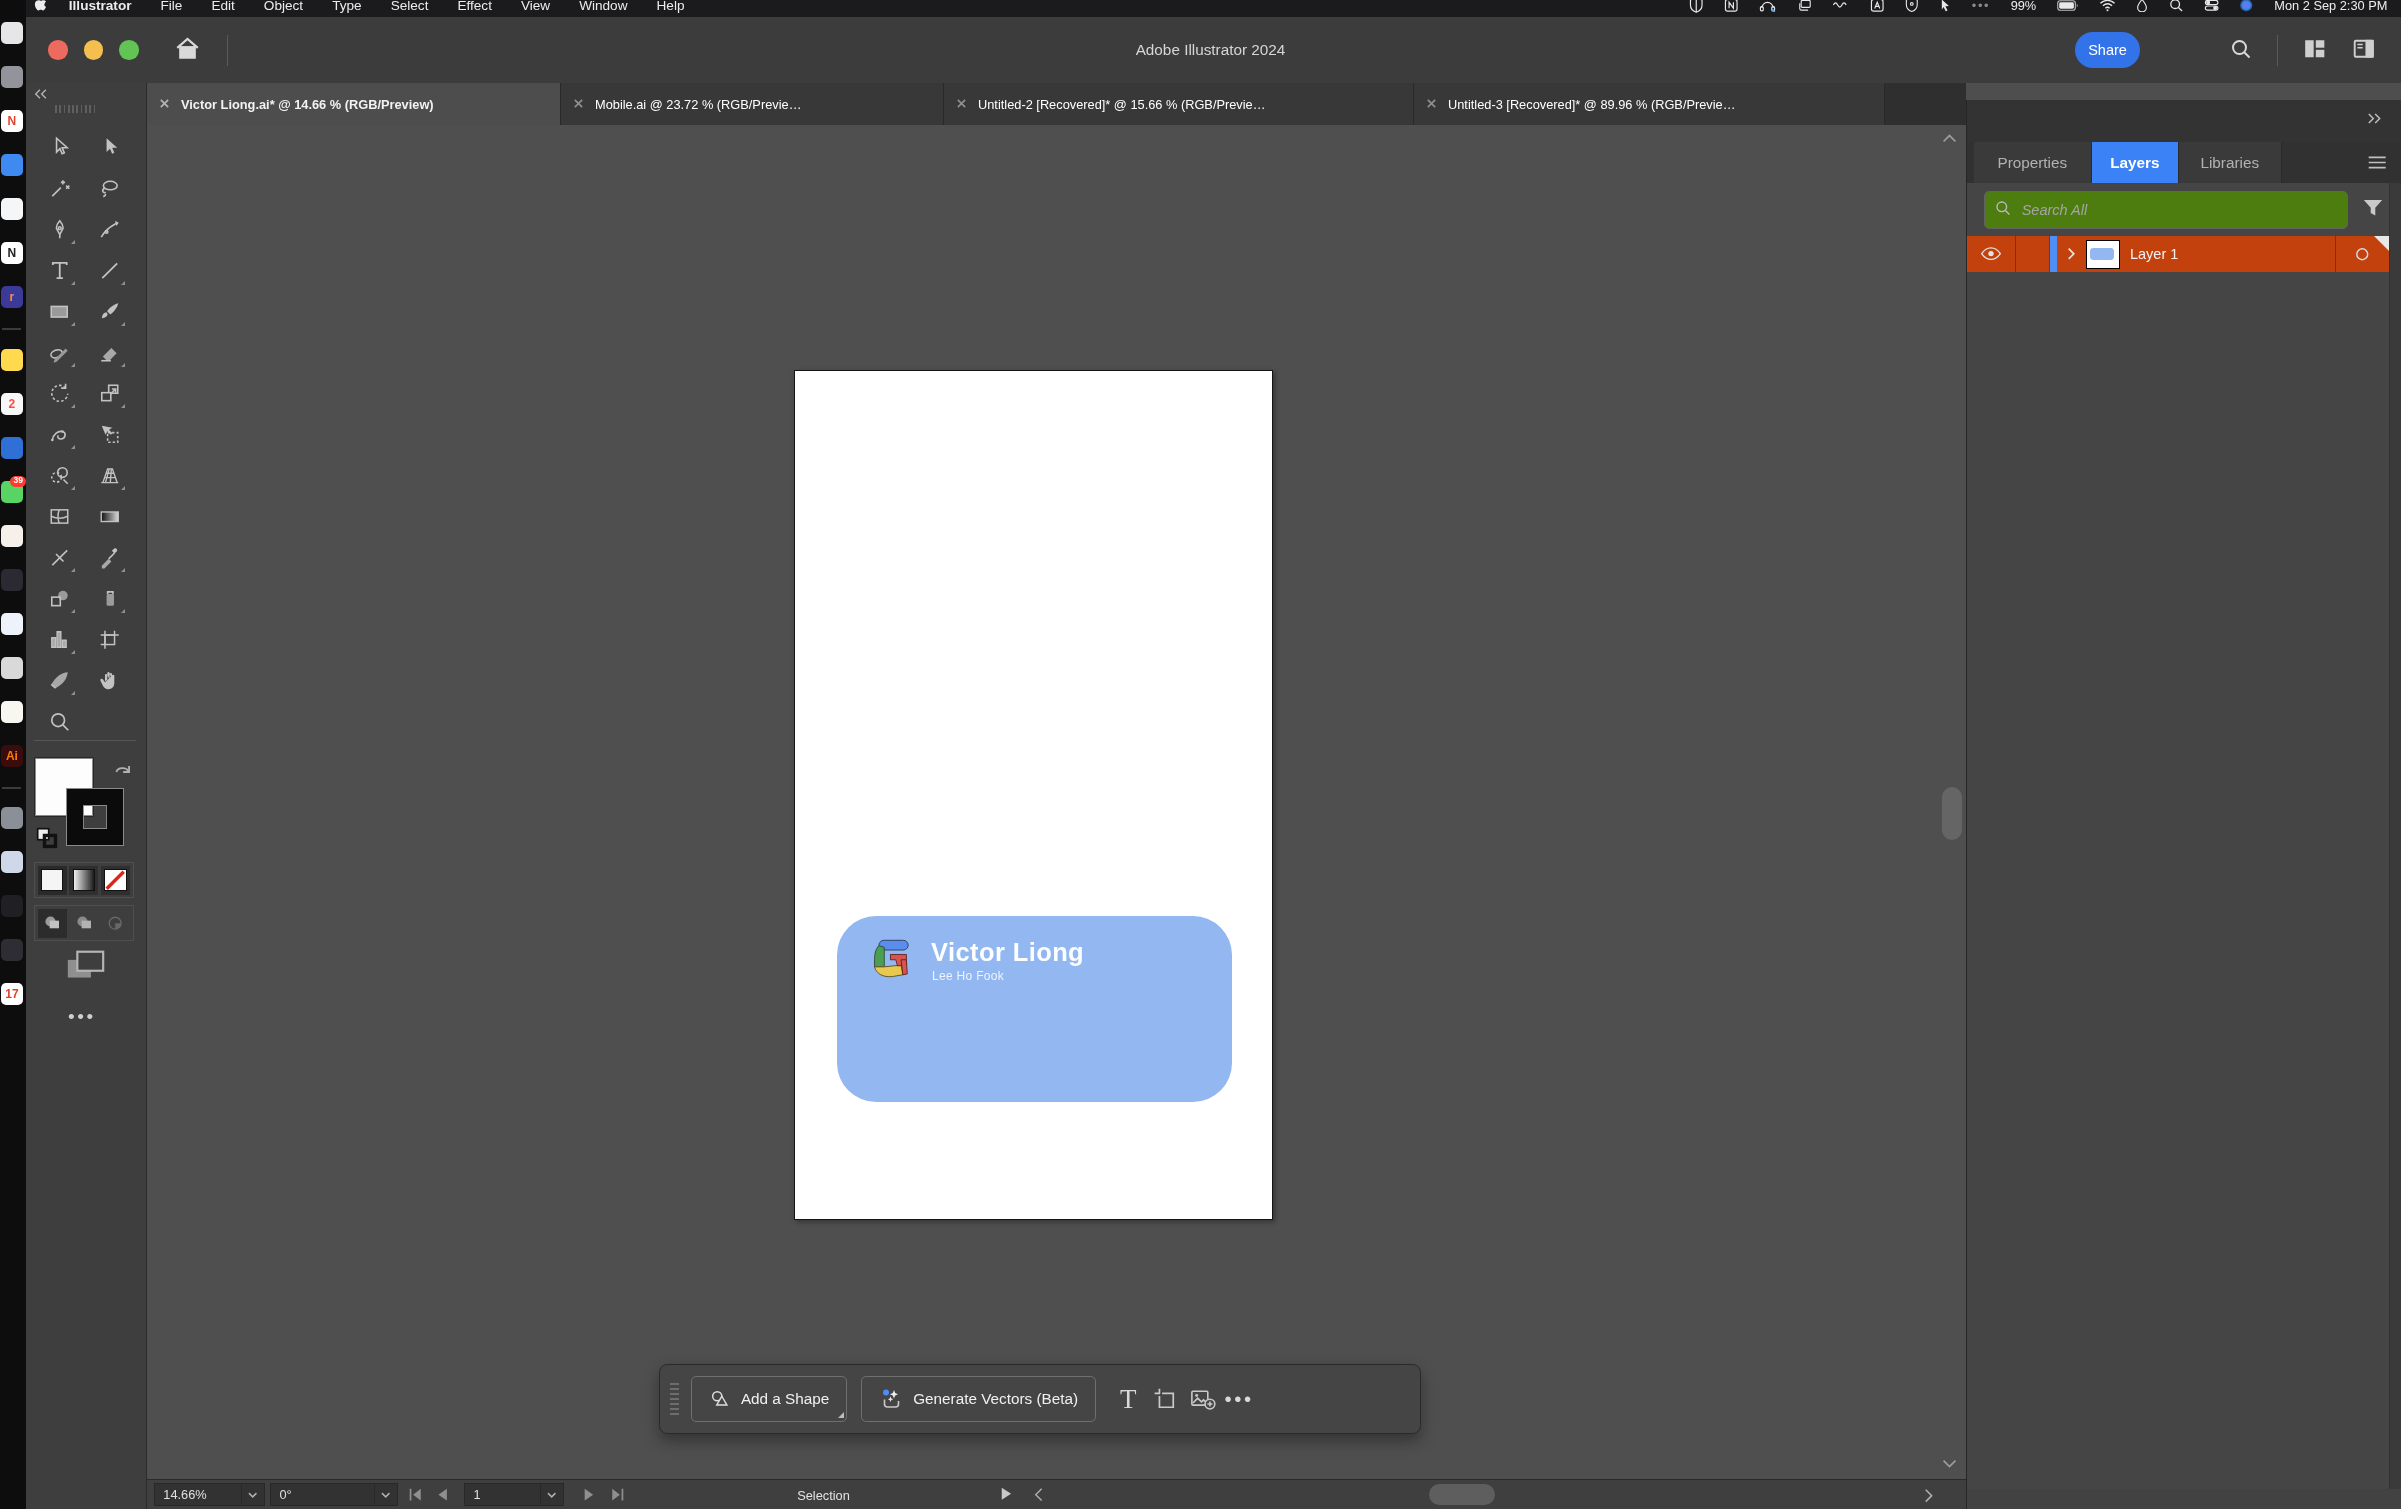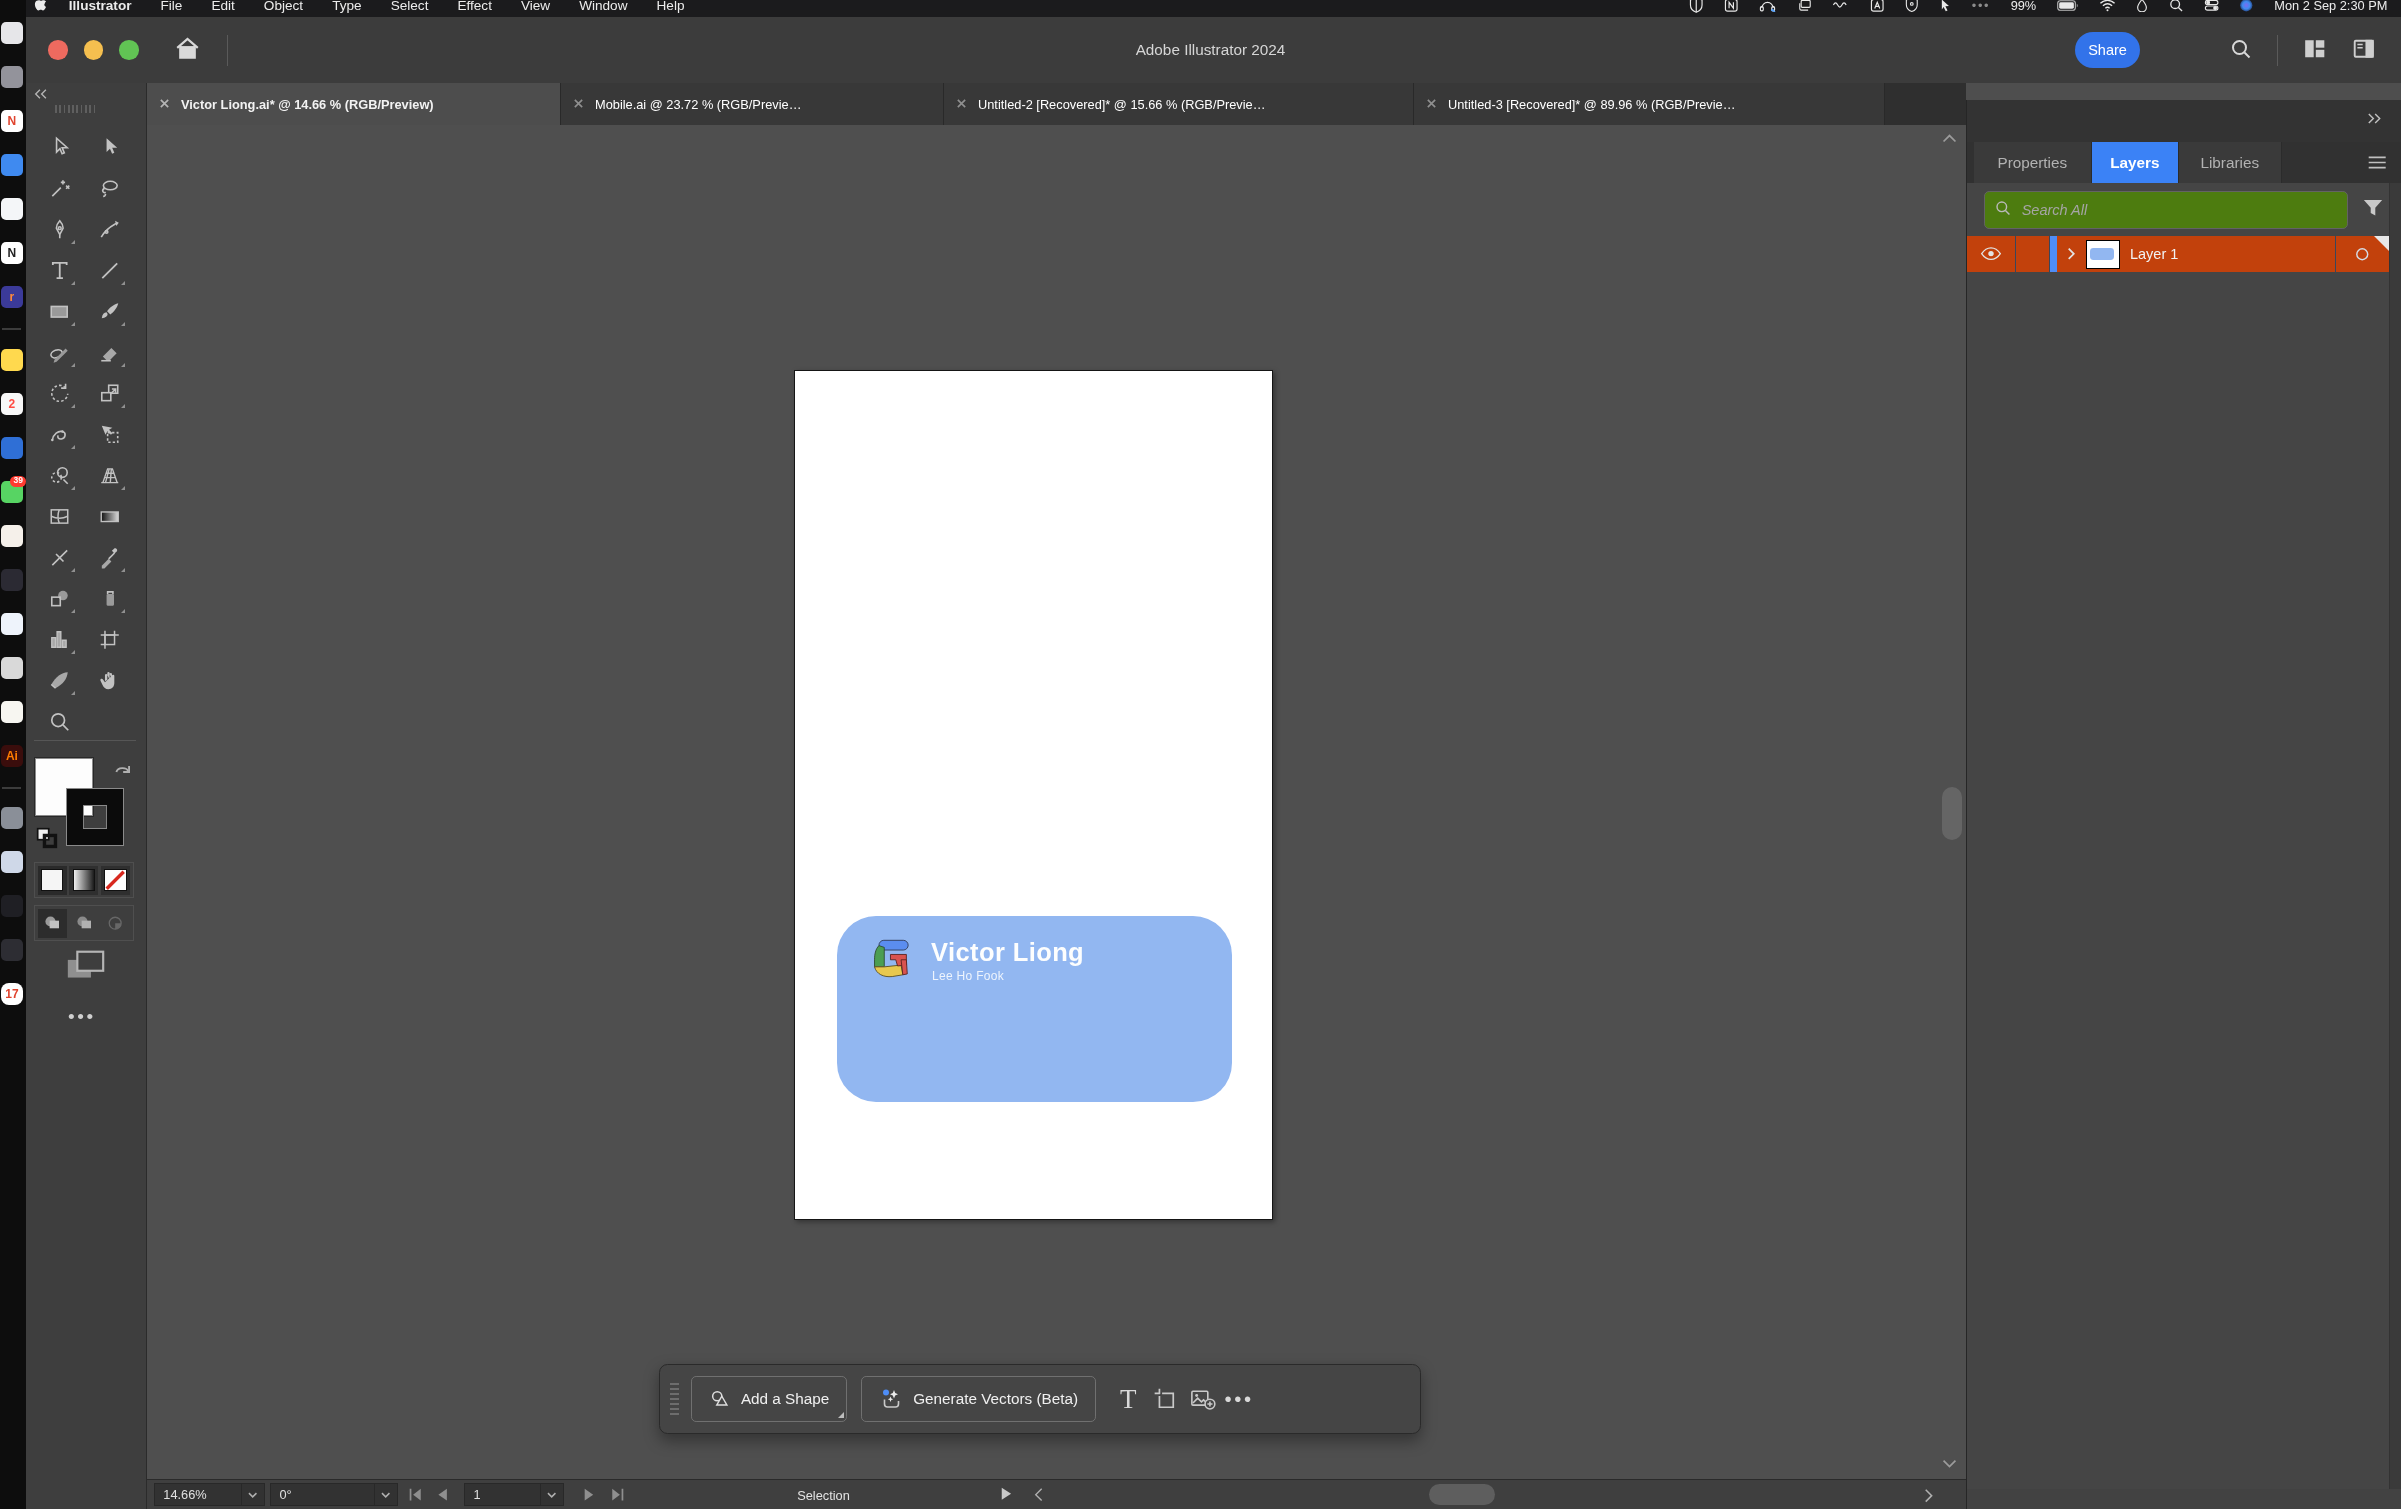--- a/index.html
+++ b/index.html
@@ -764,19 +764,19 @@
       <div class="dicon" style="background: rgb(217, 217, 217);"></div>
       <div class="dicon" style="background: rgb(247, 246, 241);"></div>
       <div class="dicon" style="background: rgb(58, 13, 12);">
         <span style="color: rgb(255, 124, 0);">Ai</span>
       </div>
       <div class="ddiv"></div>
       <div class="dicon" style="background: rgb(138, 143, 152);"></div>
       <div class="dicon" style="background: rgb(207, 216, 232);"></div>
       <div class="dicon" style="background: rgb(31, 31, 36);"></div>
       <div class="dicon" style="background: rgb(45, 45, 51);"></div>
-      <div class="dicon" style="background: rgb(255, 255, 255); border-radius: 8px;">
+      <div class="dicon" style="background: rgb(255, 255, 255);">
         <span style="color: rgb(224, 68, 46);">17</span>
       </div>
     </div>
 
 </div>
 
 
 </body></html>

